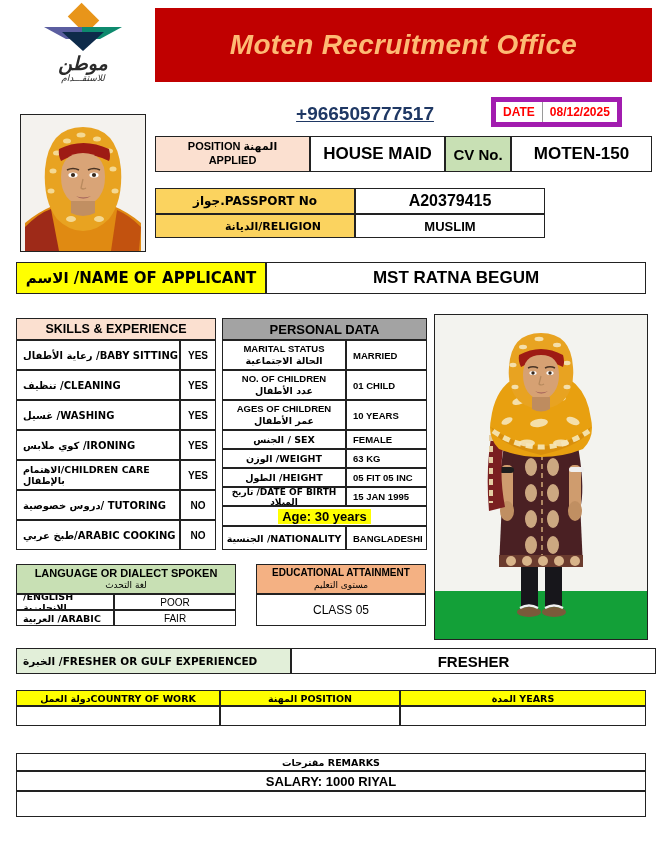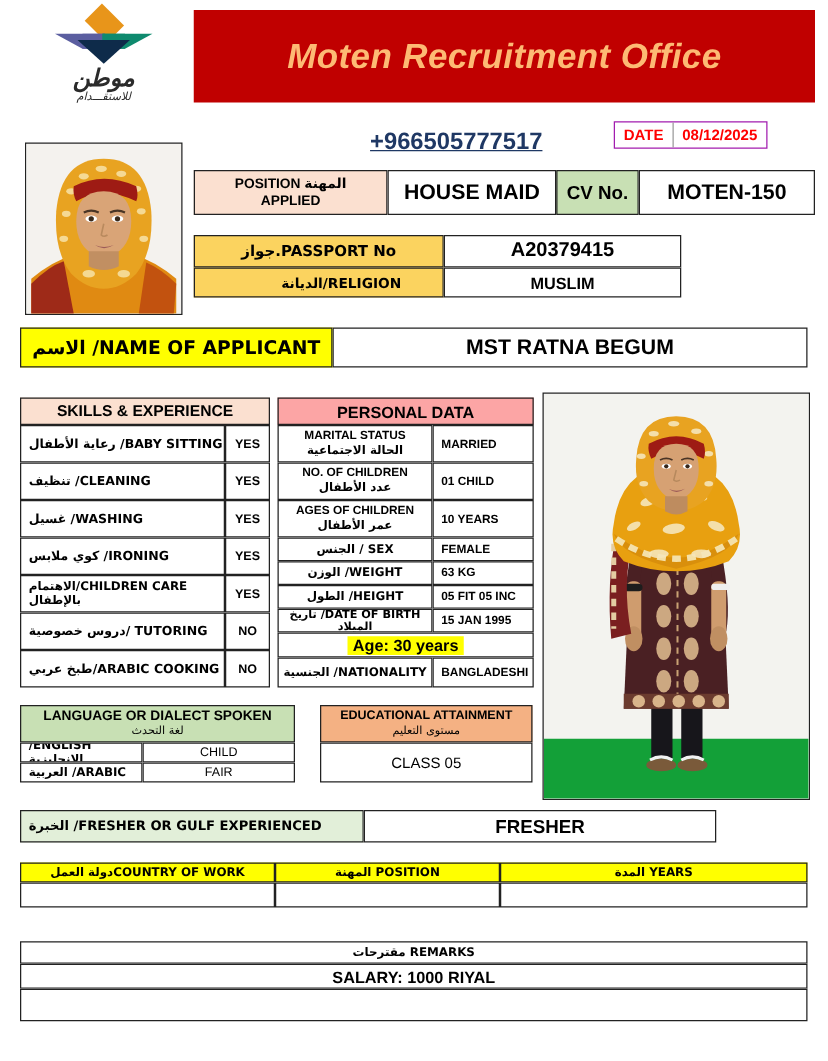--- a/index.html
+++ b/index.html
@@ -75,21 +75,21 @@
 
   
   .phone {
     position: absolute; left: 255px; top: 103px;
     width: 220px; text-align: center;
     font-size: 19px; font-weight: bold; color: #1F3864;
     text-decoration: underline;
   }
   .date-box {
     position: absolute; left: 491px; top: 97px;
-    display: flex; border: 1px solid #a21caf;
+    display: flex; border: 5px solid #a21caf;
   }
   .date-box .dl {
     padding: 3px 7px; font-size: 12px; font-weight: bold; color: #FF0000;
     border-right: 1px solid #9a9a9a;
   }
   .date-box .dv {
     padding: 3px 7px; font-size: 12px; font-weight: bold; color: #FF0000;
   }
 
   
@@ -109,21 +109,21 @@
     font-size: 11px;
     overflow: hidden;
   }
   .cell.lbl { font-weight: bold; }
   .ar { font-family: "DejaVu Sans", sans-serif; direction: rtl; }
   .peach  { background: #FBE0D0; }
   .green  { background: #C8E0B4; }
   .lgreen { background: #E2EFD9; }
   .gold   { background: #FBD35F; }
   .yellow { background: #FFFF00; }
-  .bluehdr{ background: #fca5a5; }
+  .bluehdr{ background: #a3a3a3; }
   .orange { background: #F4B183; }
   .white  { background: #ffffff; }
 
   
   .big { font-size: 17px; font-weight: bold; }
 
   
   .sk-hdr { font-size: 12.5px; font-weight: bold; }
 
   
@@ -461,42 +461,42 @@
 
   <div class="cell green" style="left:16px; top:564px; width:220px; height:30px; flex-direction:column; line-height:1.25;">
     <span style="font-size:11px; font-weight:bold;">LANGUAGE OR DIALECT SPOKEN</span>
     <span class="ar" style="font-size:9px;">لغة التحدث</span>
   </div>
 
   <div class="cell white left-pad lbl" style="left:16px; top:594px; width:98px; height:16px; font-size:9.5px;">
     <span class="ar">ENGLISH/ الإنجليزية</span>
   </div>
   <div class="cell white" style="left:114px; top:594px; width:122px; height:16px; font-size:10px;">
-    <span>CHILD</span>
+    <span>POOR</span>
   </div>
 
   <div class="cell white left-pad lbl" style="left:16px; top:610px; width:98px; height:16px; font-size:9.5px;">
     <span class="ar">ARABIC/ العربية</span>
   </div>
   <div class="cell white" style="left:114px; top:610px; width:122px; height:16px; font-size:10px;">
     <span>FAIR</span>
   </div>
 
   <div class="cell orange" style="left:256px; top:564px; width:170px; height:30px; flex-direction:column; line-height:1.25;">
     <span style="font-size:10px; font-weight:bold;">EDUCATIONAL ATTAINMENT</span>
     <span class="ar" style="font-size:9px;">مستوى التعليم</span>
   </div>
   <div class="cell white" style="left:256px; top:594px; width:170px; height:32px; font-size:12px;">
     <span>CLASS 05</span>
   </div>
 
   <div class="cell lgreen left-pad lbl" style="left:16px; top:648px; width:275px; height:26px; font-size:10.5px;">
     <span class="ar">FRESHER OR GULF EXPERIENCED/ الخبرة</span>
   </div>
-  <div class="cell white" style="left:291px; top:648px; width:282px; height:26px; font-size:15px; font-weight:bold;">
+  <div class="cell white" style="left:291px; top:648px; width:365px; height:26px; font-size:15px; font-weight:bold;">
     <span>FRESHER</span>
   </div>
 
   <div class="cell yellow lbl" style="left:16px; top:690px; width:204px; height:16px; font-size:9.5px;">
     <span class="ar">COUNTRY OF WORKدولة العمل</span>
   </div>
   <div class="cell yellow lbl" style="left:220px; top:690px; width:180px; height:16px; font-size:9.5px;">
     <span class="ar">POSITION المهنة</span>
   </div>
   <div class="cell yellow lbl" style="left:400px; top:690px; width:246px; height:16px; font-size:9.5px;">

